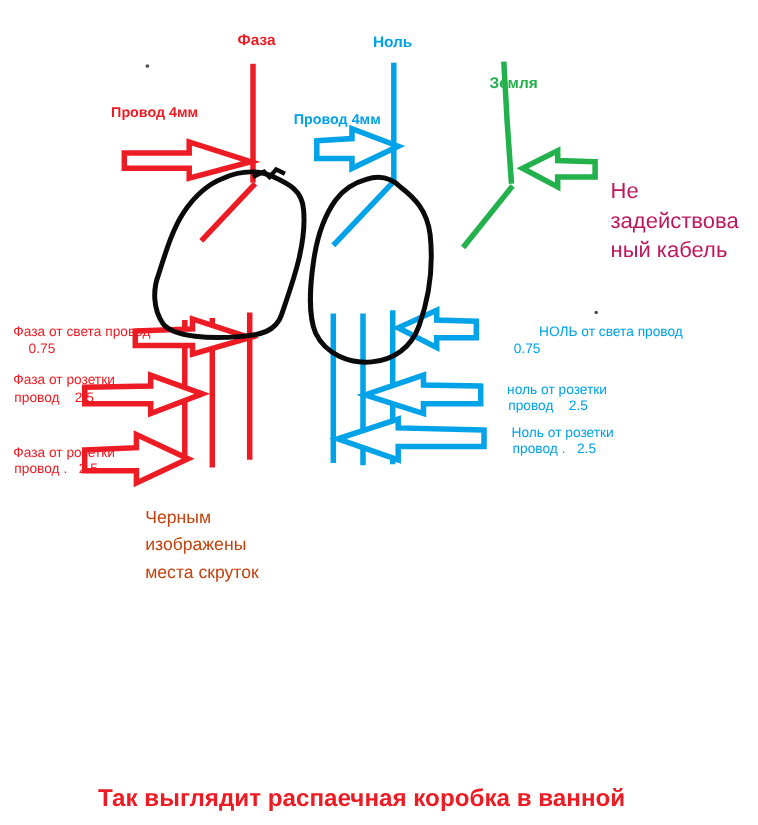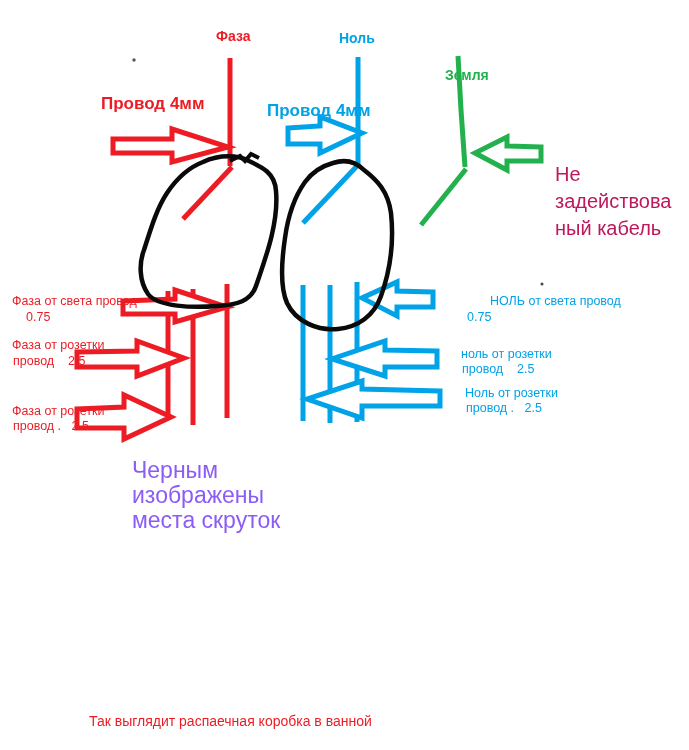--- a/index.html
+++ b/index.html
@@ -5,25 +5,25 @@
   html,body{margin:0;padding:0;background:#fff;}
   .canvas{
     position:relative;width:689px;height:750px;background:#ffffff;overflow:hidden;
     font-family:"Liberation Sans", sans-serif;
   }
   .canvas svg{position:absolute;left:0;top:0;}
   .txt{position:absolute;white-space:pre-wrap;line-height:1.18;}
   .multiline{white-space:pre-line;}
   .sm{font-size:12.5px;font-weight:normal;}
   .top-lbl{font-size:14px;font-weight:bold;}
-  .wire-lbl{font-size:17px;font-weight:bold;}
-  .note-black{font-size:23px;line-height:25px;color:#8b5cf6;}
+  .wire-lbl{font-size:13px;font-weight:bold;}
+  .note-black{font-size:16px;line-height:25px;color:#c2410c;}
   .note-green{font-size:20px;line-height:27px;}
   .title{font-size:46px;letter-spacing:0.5px;}
-  .subtitle{font-size:14px;font-weight:normal;}
+  .subtitle{font-size:22px;font-weight:bold;}
   .wire{fill:none;stroke-width:5;stroke-linecap:butt;}
   .wire-thin{fill:none;stroke-width:4;stroke-linecap:butt;}
   .arrow{fill:#ffffff;stroke-width:5;stroke-linejoin:miter;}
   .blob{fill:none;stroke-width:4.5;stroke-linecap:round;stroke-linejoin:round;}
 </style>
 </head>
 <body>
 
 <div class="canvas">
 

